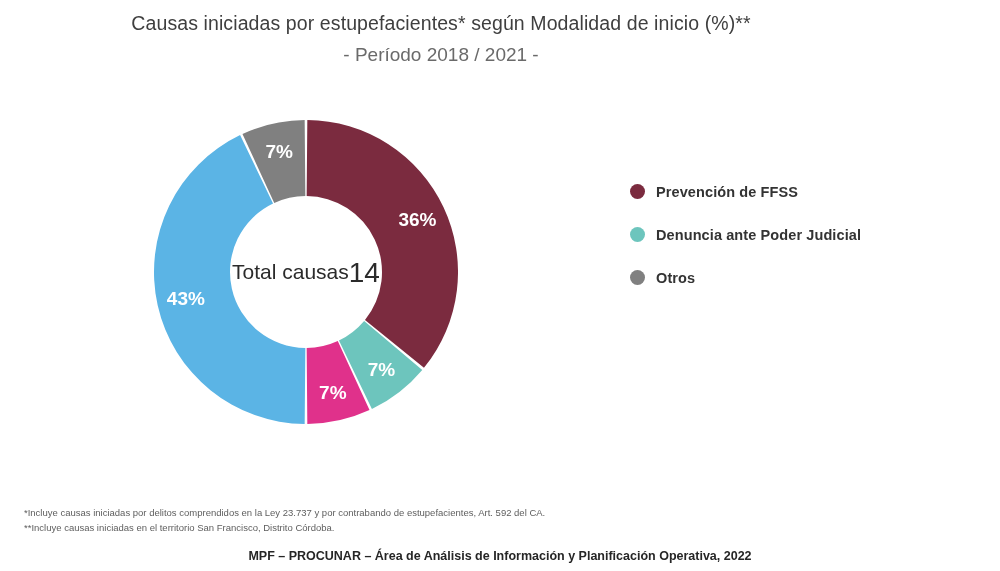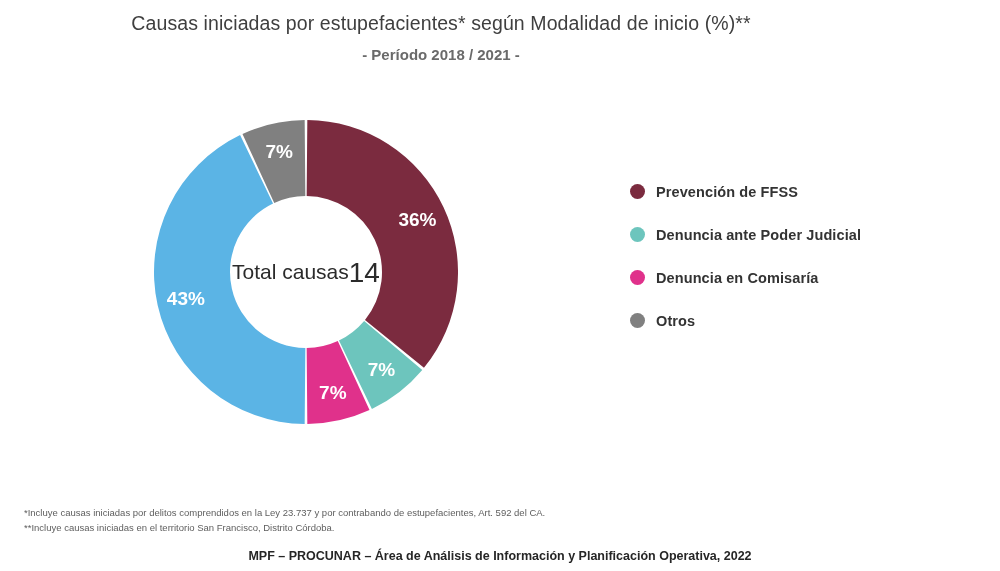--- a/index.html
+++ b/index.html
@@ -28,22 +28,22 @@
   }
   #chart-title {
     font-size: 19.5px;
     font-weight: 400;
     color: #3f3f3f;
     letter-spacing: 0.1px;
     line-height: 26px;
     margin: 0;
   }
   #chart-subtitle {
-    font-size: 15px;
-    font-weight: 700;
+    font-size: 19px;
+    font-weight: 400;
     color: #6a6a6a;
     line-height: 22px;
     margin: 8px 0 0 0;
   }
 
   
   #donut-wrap {
     position: absolute;
     left: 154px;
     top: 120px;
@@ -173,24 +173,20 @@
 <div id="legend">
     <div class="legend-item">
       <span class="legend-swatch" style="background: rgb(123, 43, 63);"></span>
       <span class="legend-label">Prevención de FFSS</span>
     </div>
     <div class="legend-item">
       <span class="legend-swatch" style="background: rgb(109, 197, 189);"></span>
       <span class="legend-label">Denuncia ante Poder Judicial</span>
     </div>
     <div class="legend-item">
-      <span class="legend-swatch" style="background: rgb(224, 49, 139);"></span>
-      <span class="legend-label">Denuncia en Comisaría</span>
-    </div>
-    <div class="legend-item">
       <span class="legend-swatch" style="background: rgb(128, 128, 128);"></span>
       <span class="legend-label">Otros</span>
     </div>
   </div>
 
 <div id="footnotes">
     <div class="footnote">*Incluye causas iniciadas por delitos comprendidos en la Ley 23.737 y por contrabando de estupefacientes, Art. 592 del CA.</div>
     <div class="footnote">**Incluye causas iniciadas en el territorio San Francisco, Distrito Córdoba.</div>
   </div>
 

